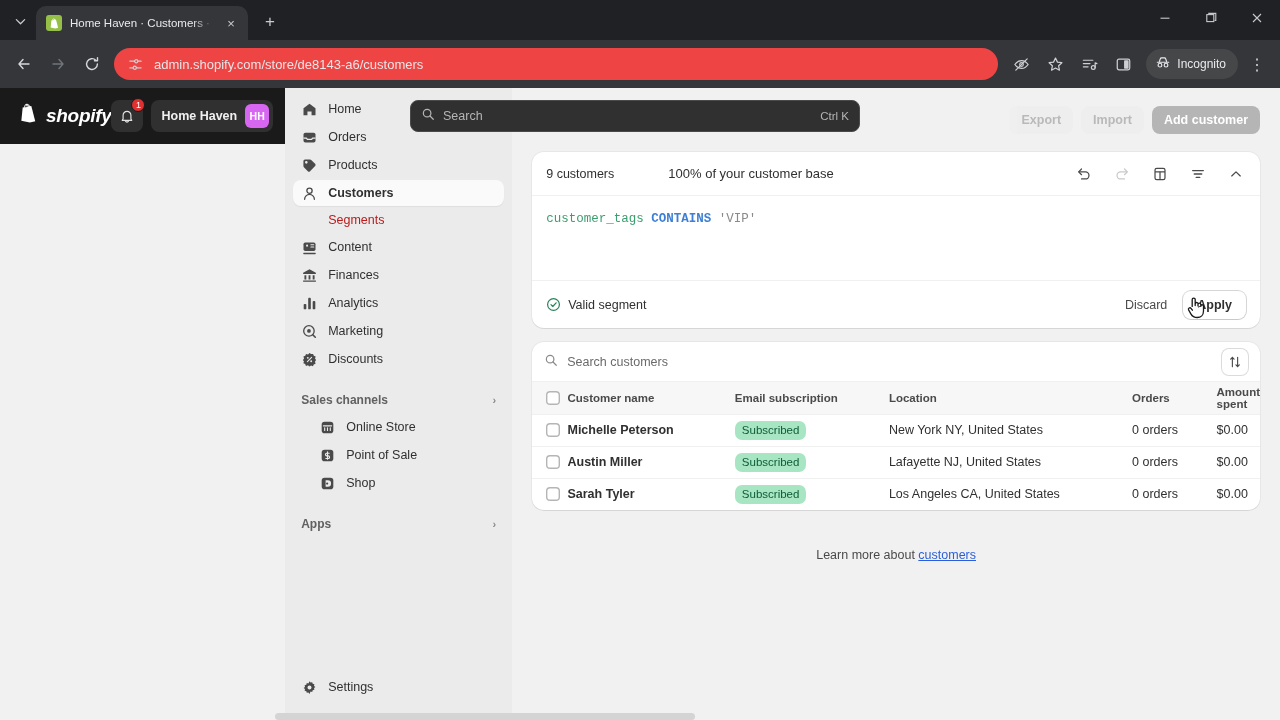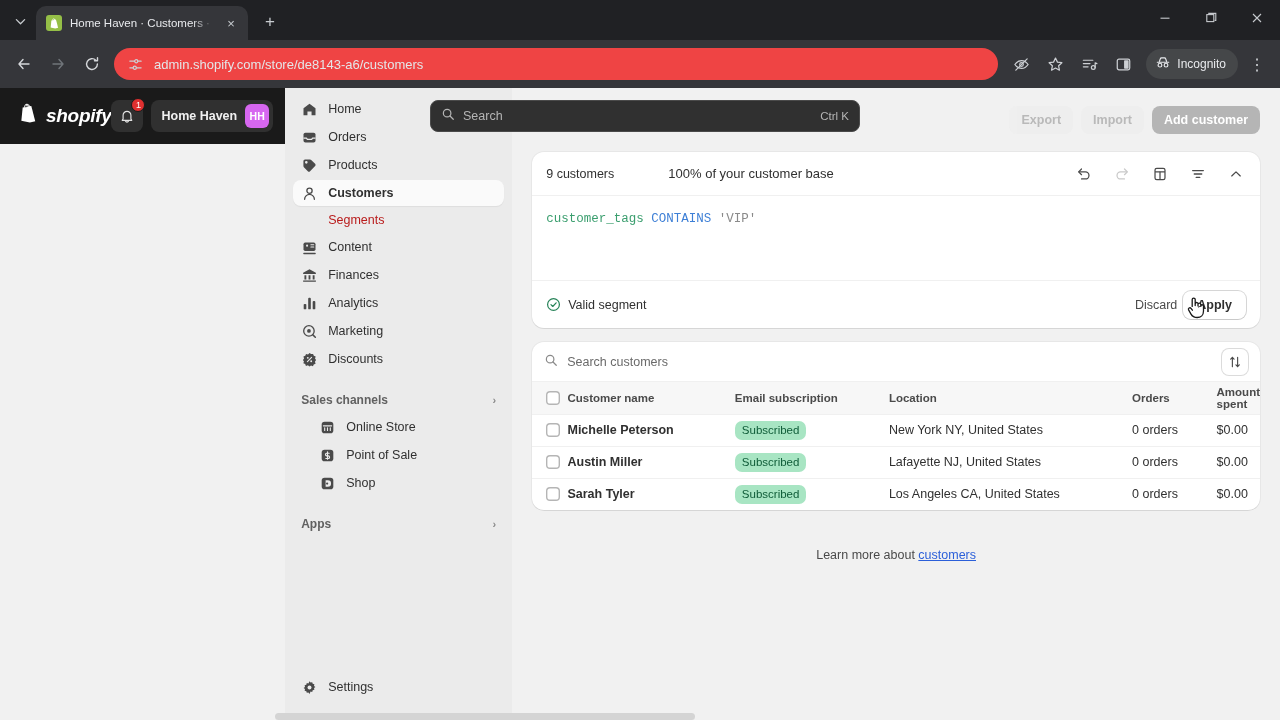--- a/index.html
+++ b/index.html
@@ -53,21 +53,21 @@
 
   
   .app { flex: 1; display: flex; background: #f1f1f1; overflow: hidden; position: relative; }
 
   .topbar { height: 56px; background: #1a1a1a; display: flex; align-items: center; padding: 0 12px; position: relative; }
   .logo { display: flex; align-items: center; gap: 7px; padding-left: 6px; }
   .logo-word { color: #fff; font-size: 19px; font-weight: 700; font-style: italic; letter-spacing: -0.3px; }
   .search-wrap { position: absolute; left: 410px; width: 450px; }
   .search-box {
     height: 32px; background: #303030; border: 1px solid #4a4a4a; border-radius: 8px;
-    display: flex; align-items: center; padding: 0 10px; gap: 8px; margin-left: 20px;
+    display: flex; align-items: center; padding: 0 10px; gap: 8px;
   }
   .search-ph { color: #b5b5b5; font-size: 12.5px; flex: 1; }
   .search-kbd { color: #b5b5b5; font-size: 11.5px; }
   .top-right { margin-left: auto; display: flex; align-items: center; gap: 8px; }
   .bell-btn { width: 32px; height: 32px; border-radius: 8px; background: #303030; display: flex; align-items: center; justify-content: center; position: relative; color: #e3e3e3; }
   .bell-badge {
     position: absolute; top: -2px; right: -2px; min-width: 14px; height: 14px; border-radius: 7px;
     background: #e03030; color: #fff; font-size: 9px; display: flex; align-items: center; justify-content: center; padding: 0 3px;
     border: 1.5px solid #1a1a1a;
   }
@@ -114,26 +114,26 @@
     margin-bottom: 14px; overflow: hidden;
   }
   .seg-head { height: 44px; display: flex; align-items: center; padding: 0 14px; border-bottom: 1px solid #f0f0f0; }
   .seg-count { font-size: 12.5px; color: #303030; font-weight: 500; }
   .seg-pct { font-size: 13px; color: #303030; margin-left: 54px; }
   .seg-tools { margin-left: auto; display: flex; align-items: center; gap: 18px; }
   .seg-tool { width: 20px; height: 20px; display: flex; align-items: center; justify-content: center; color: #4a4a4a; }
   .seg-tool.disabled { color: #c9c9c9; }
   .seg-editor { padding: 16px 14px 0 14px; height: 84px; font-family: "Liberation Mono", monospace; font-size: 12.5px; }
   .tok-field { color: #3a9e6e; }
-  .tok-op { color: #3d7fd6; }
+  .tok-op { color: #3d7fd6; font-weight: bold; }
   .tok-str { color: #8a8a8a; }
   .seg-foot { height: 48px; display: flex; align-items: center; padding: 0 14px; border-top: 1px solid #f0f0f0; }
   .valid { display: flex; align-items: center; gap: 7px; font-size: 12.5px; color: #303030; }
   .check-ico { width: 15px; height: 15px; color: #29845a; display: flex; align-items: center; justify-content: center; }
-  .seg-foot-actions { margin-left: auto; display: flex; align-items: center; }
+  .seg-foot-actions { margin-left: auto; display: flex; align-items: center; gap: 10px; }
   .link-btn { font-size: 12.5px; color: #4a4a4a; font-weight: 500; padding: 0 6px; }
   .apply-btn {
     height: 28px; padding: 0 14px; border-radius: 8px; background: #fff; color: #303030;
     font-size: 12.5px; font-weight: 600; display: flex; align-items: center;
     box-shadow: 0 0 0 1px rgba(0,0,0,.16), 0 1px 0 rgba(0,0,0,.06); position: relative;
   }
   .cursor-hand { position: absolute; left: 2px; top: 4px; width: 22px; height: 26px; pointer-events: none; }
 
   
   .tbl-search { height: 40px; display: flex; align-items: center; padding: 0 12px; gap: 9px; border-bottom: 1px solid #f0f0f0; }

